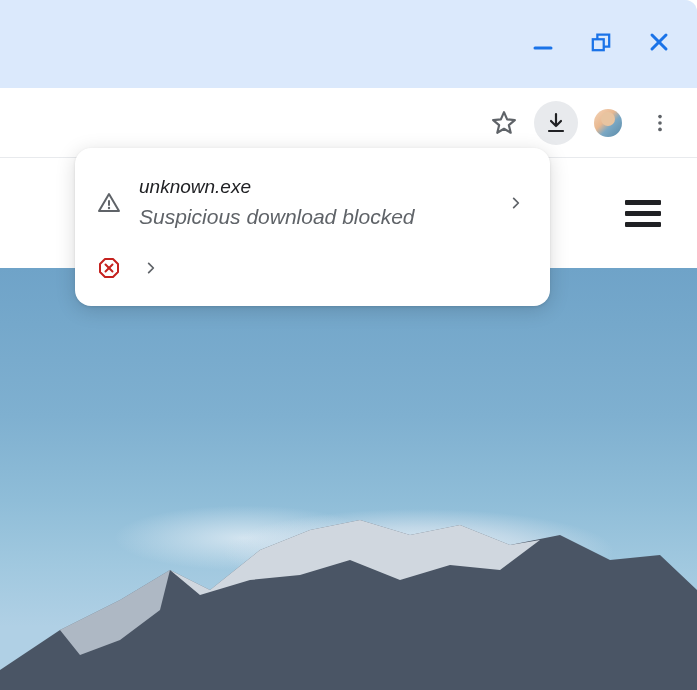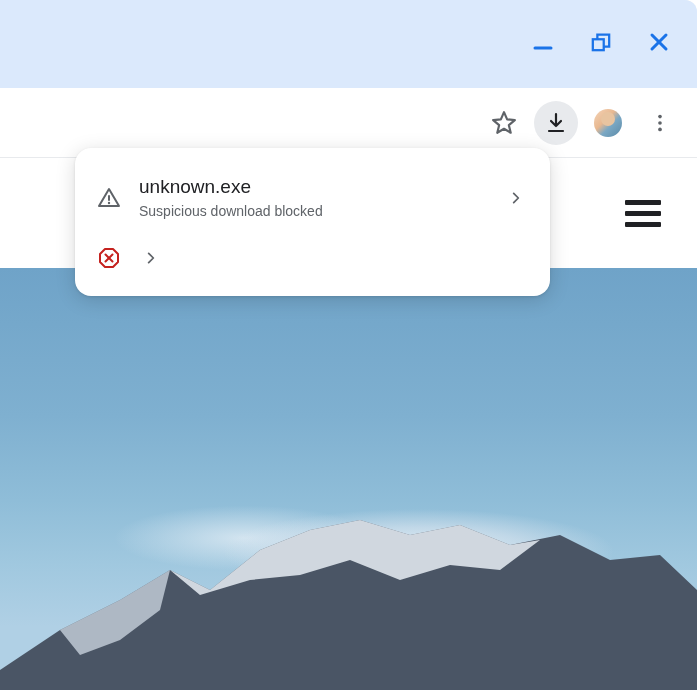--- a/index.html
+++ b/index.html
@@ -11,20 +11,21 @@
       background: #fff;
       position: relative;
     }
     .window-frame {
       width: 100%;
       height: 100%;
       background: #f1f3f4;
       position: relative;
       border-top-right-radius: 12px;
       overflow: hidden;
+      font-style: italic;
     }
     .title-bar {
       height: 88px;
       background: #dbe9fc;
       display: flex;
       justify-content: flex-end;
       align-items: flex-start;
       padding: 32px 28px 0 0;
       gap: 38px;
     }
@@ -146,21 +147,21 @@
     .download-item .text-slot {
       flex: 1;
     }
     .download-item .filename {
       font-size: 19px;
       color: #202124;
       font-weight: 500;
       line-height: 1.4;
     }
     .download-item .status {
-      font-size: 14px;
+      font-size: 21px;
       line-height: 1.5;
     }
     .status-suspicious { color: #5f6368; }
     .status-dangerous { color: #c5221f; }
     .download-item .chevron-slot {
       width: 24px;
       height: 24px;
       flex-shrink: 0;
       display: flex;
       align-items: center;

